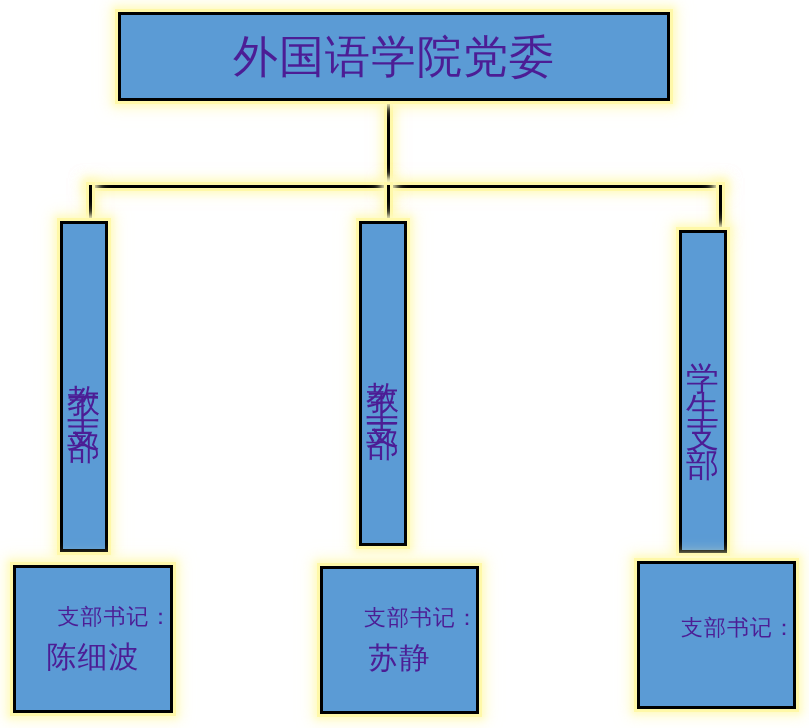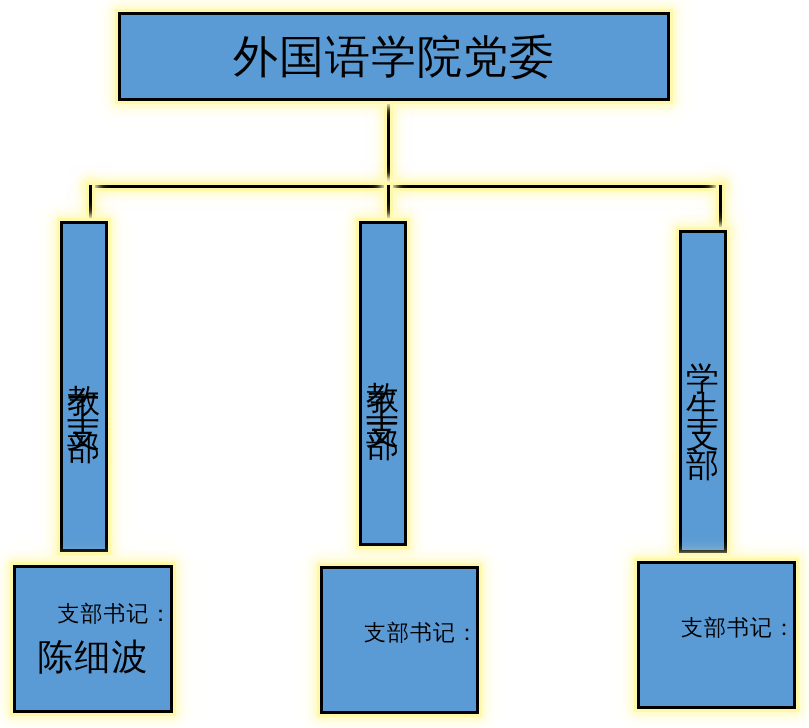--- a/index.html
+++ b/index.html
@@ -27,21 +27,21 @@
     border: 3px solid #000000;
     box-sizing: border-box;
     
     box-shadow:
       0 0 0 3px #fff8a8,
       0 0 6px 5px #fffbc4,
       0 0 13px 8px rgba(255,250,180,0.55);
     display: flex;
     align-items: center;
     justify-content: center;
-    color: #000000;
+    color: #4c1d95;
     line-height: 1.0;
   }
 
   
   #root-node {
     left: 118px;
     top: 12px;
     width: 552px;
     height: 89px;
   }
@@ -81,21 +81,21 @@
   #secretary-node-2 { left: 637px; top: 561px; width: 159px; }
 
   .secretary-role {
     font-size: 22px;
     letter-spacing: 1px;
     white-space: nowrap;
     margin-bottom: 14px;
     margin-left: 44px;
   }
   .secretary-name {
-    font-size: 36px;
+    font-size: 30px;
     letter-spacing: 1px;
     white-space: nowrap;
   }
 
   
   .conn {
     position: absolute;
     background: #000000;
     box-shadow:
       0 0 0 3px #fff8a8,
@@ -139,19 +139,20 @@
     <span class="node-text">学生支部</span>
   </div>
 
   <div class="node secretary-node" id="secretary-node-0">
     <span class="secretary-role">支部书记：</span>
     <span class="secretary-name">陈细波</span>
   </div>
 
   <div class="node secretary-node" id="secretary-node-1">
     <span class="secretary-role">支部书记：</span>
+    <span class="secretary-name">苏静</span>
   </div>
 
   <div class="node secretary-node" id="secretary-node-2">
     <span class="secretary-role">支部书记：</span>
   </div>
 
 </div>
 
 </body></html>

